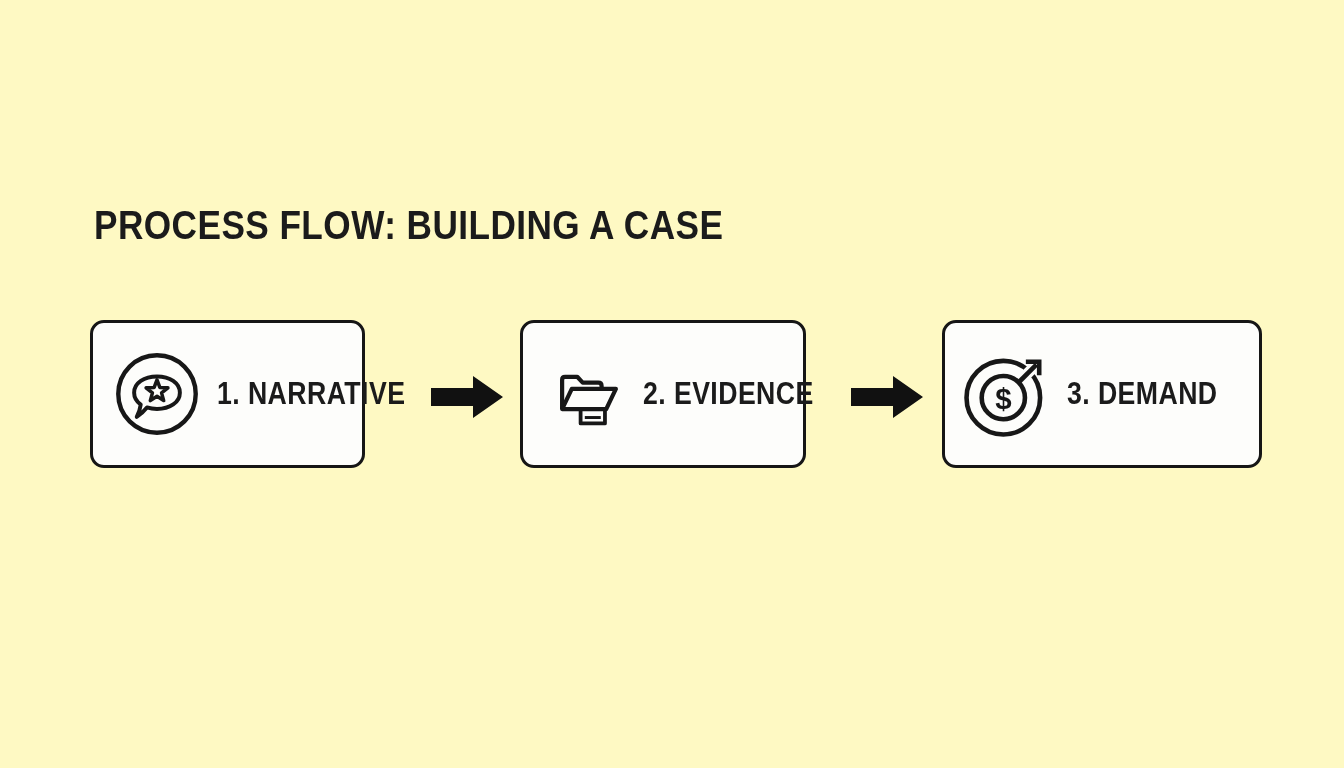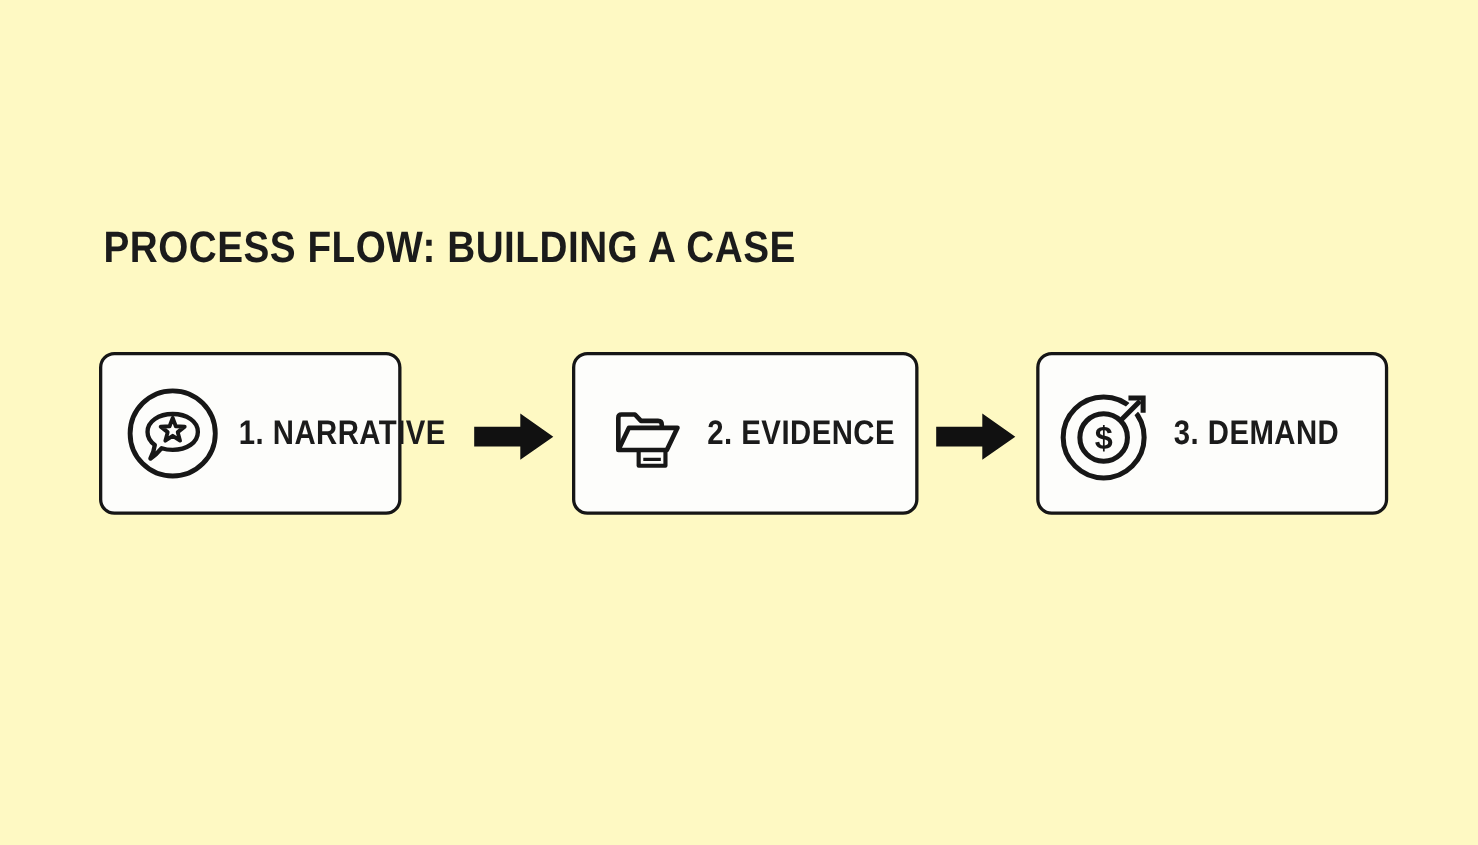--- a/index.html
+++ b/index.html
@@ -32,21 +32,21 @@
     position: absolute;
     top: 320px;
     height: 148px;
     background: #fdfdfb;
     border: 3px solid #161616;
     border-radius: 14px;
     display: flex;
     align-items: center;
   }
   .step-1 { left: 90px;  width: 275px; padding-left: 20px; gap: 16px; }
-  .step-2 { left: 520px; width: 315px; padding-left: 24px; gap: 12px; }
+  .step-2 { left: 520px; width: 286px; padding-left: 24px; gap: 12px; }
   .step-3 { left: 942px; width: 320px; padding-left: 16px; gap: 14px; }
 
   .step-icon svg { display: block; }
   .icon-1 svg { width: 88px; height: 88px; }
   .icon-2 svg { width: 84px; height: 84px; }
   .icon-3 svg { width: 92px; height: 92px; }
 
   .step-label {
     font-size: 31px;
     font-weight: 700;

